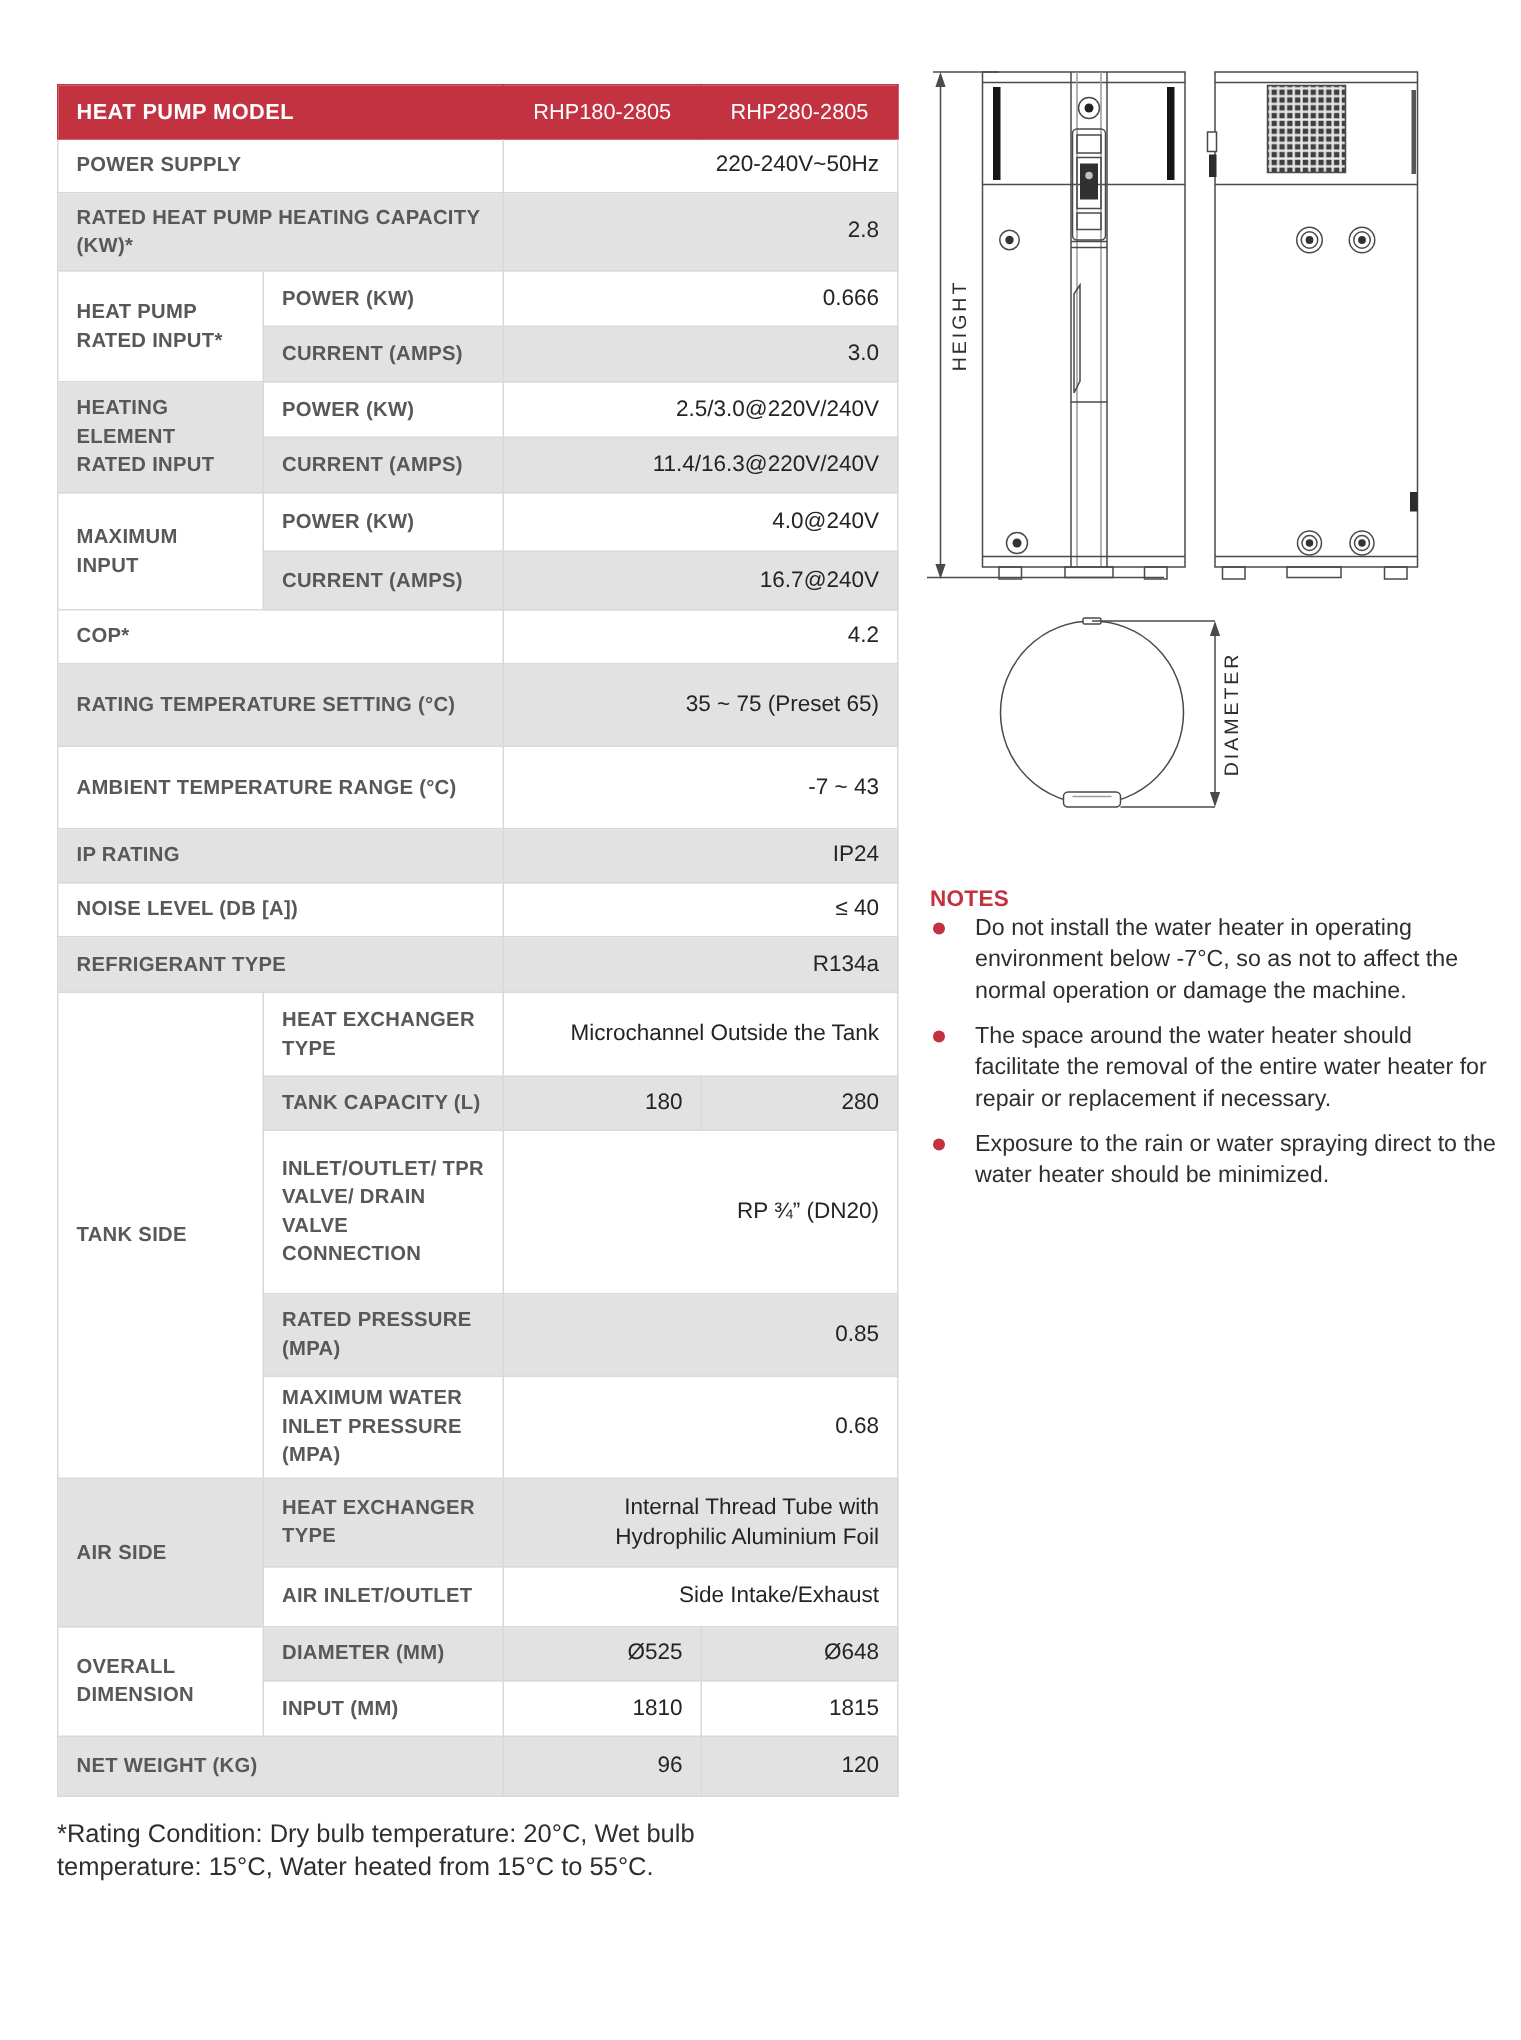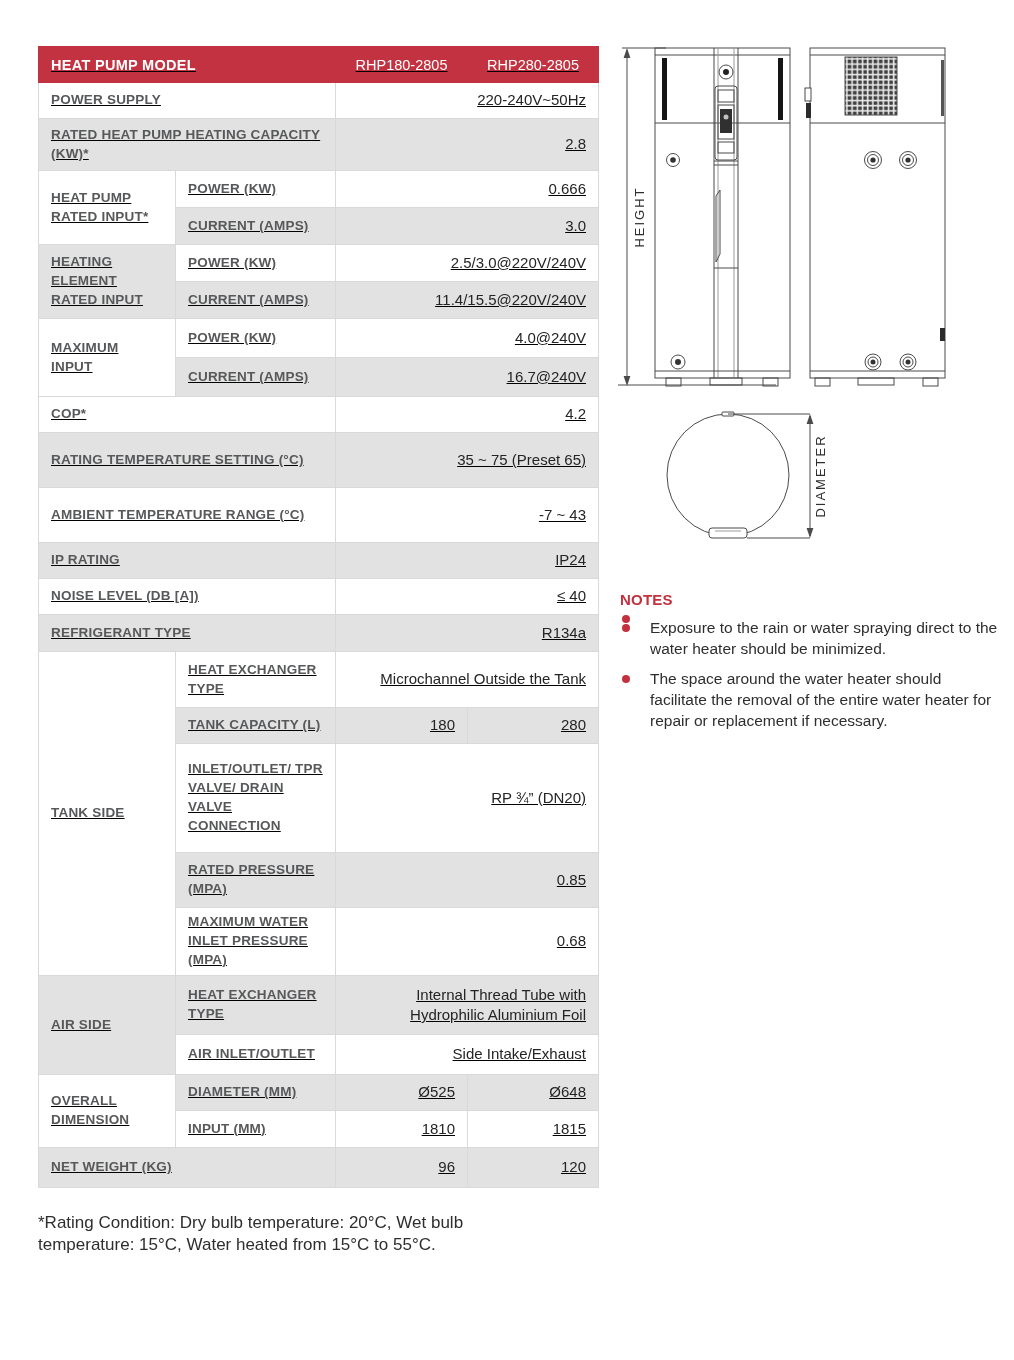--- a/index.html
+++ b/index.html
@@ -1,20 +1,20 @@
 <!DOCTYPE html>
 <html><head>
 <meta charset="utf-8">
 <style>
   html,body{margin:0;padding:0;background:#ffffff;}
   .page{position:relative;width:1014px;height:1360px;background:#fff;overflow:hidden;
         font-family:"Liberation Sans",sans-serif;}
 
   
-  .spec-wrap{position:absolute;left:38px;top:46px;width:560px;text-decoration:underline;}
+  .spec-wrap{position:absolute;left:38px;top:56px;width:560px;}
   table.spec{border-collapse:collapse;table-layout:fixed;width:560px;}
   table.spec td,table.spec th{border:1px solid #d9d9d9;vertical-align:middle;
         padding:5px 12px;box-sizing:border-box;}
   tr.hdr th{background:#c23240;color:#fff;border:1px solid #c23240;font-size:14.5px;}
   th.hleft{text-align:left;font-weight:bold;letter-spacing:.3px;}
   th.model{text-align:center;font-weight:normal;border-left:1px solid #da7a82 !important;}
   td.lab{font-weight:bold;font-size:13.5px;color:#57585a;letter-spacing:.2px;
         line-height:1.4;text-align:left;}
   td.val{font-size:15px;color:#242424;text-align:right;line-height:1.35;}
   td.g{background:#e2e2e2;}
@@ -82,21 +82,21 @@
         <td class="val g" colspan="2">3.0</td>
       </tr>
 
       <tr style="height:37px">
         <td class="lab g pr14" rowspan="2">HEATING ELEMENT RATED INPUT</td>
         <td class="lab">POWER (KW)</td>
         <td class="val" colspan="2">2.5/3.0@220V/240V</td>
       </tr>
       <tr style="height:37px">
         <td class="lab g">CURRENT (AMPS)</td>
-        <td class="val g" colspan="2">11.4/15.5@220V/240V</td>
+        <td class="val g" colspan="2">11.4/16.3@220V/240V</td>
       </tr>
 
       <tr style="height:39px">
         <td class="lab" rowspan="2">MAXIMUM INPUT</td>
         <td class="lab">POWER (KW)</td>
         <td class="val" colspan="2">4.0@240V</td>
       </tr>
       <tr style="height:39px">
         <td class="lab g">CURRENT (AMPS)</td>
         <td class="val g" colspan="2">16.7@240V</td>
@@ -280,24 +280,25 @@
         <polygon points="202,510 198.6,500 205.4,500" fill="#4a4a4a" stroke="none"></polygon>
       </g>
       <text class="dim-label" transform="translate(217,448) rotate(-90)" text-anchor="middle">DIAMETER</text>
     </svg>
   </div>
 
   <div class="notes">
     <div class="notes-title">NOTES</div>
     <div class="note-item">
       <span class="dot"></span>
+      <span>Do not install the water heater in operating environment below -7°C, so as not to affect the normal operation or damage the machine.</span>
+    </div>
+    <div class="note-item">
+      <span class="dot"></span>
+      <span>The space around the water heater should facilitate the removal of the entire water heater for repair or replacement if necessary.</span>
     </div>
     <div class="note-item">
       <span class="dot"></span>
       <span>Exposure to the rain or water spraying direct to the water heater should be minimized.</span>
     </div>
-    <div class="note-item">
-      <span class="dot"></span>
-      <span>The space around the water heater should facilitate the removal of the entire water heater for repair or replacement if necessary.</span>
-    </div>
   </div>
 
 </div>
 
 </body></html>

